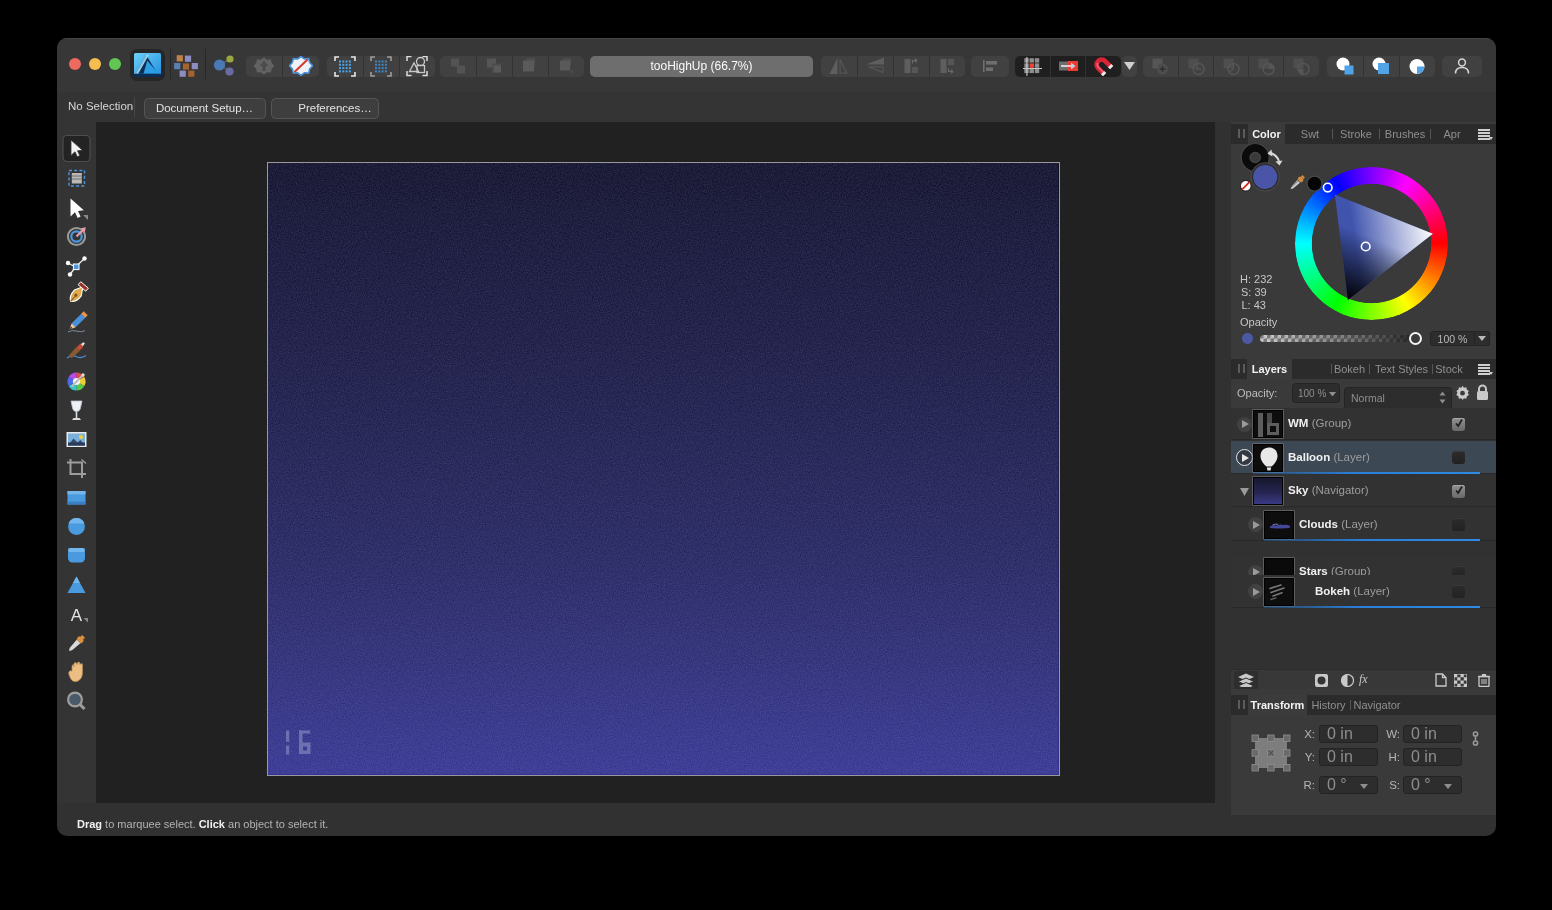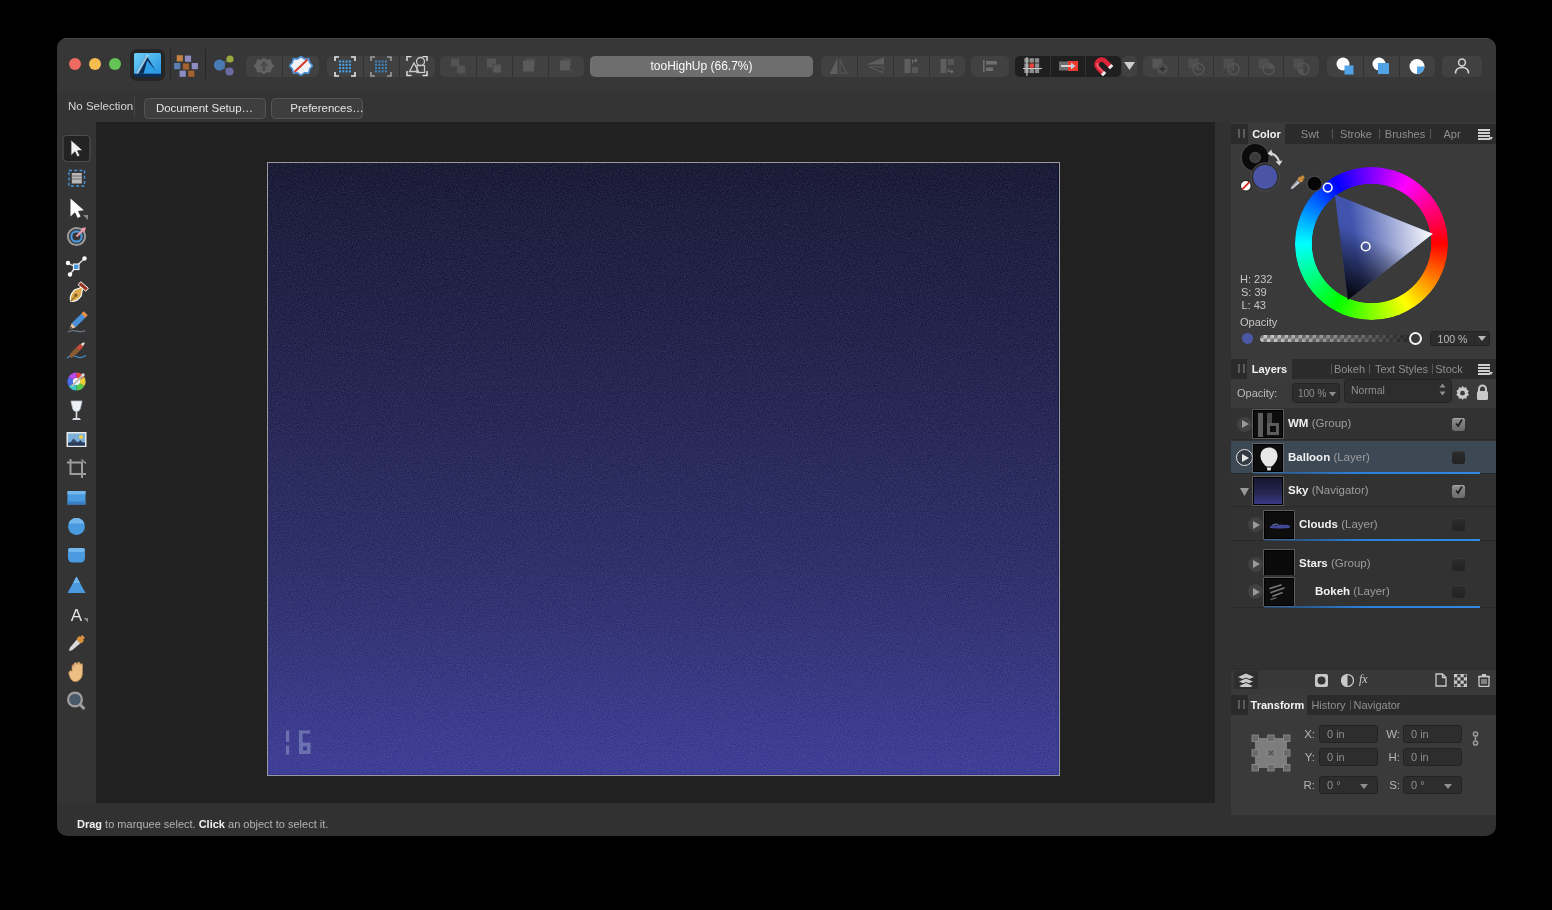--- a/index.html
+++ b/index.html
@@ -42,21 +42,21 @@
     justify-content:center; }
   .tab-off { position:absolute; top:0; height:20px; color:#8f8f8f; font-size:11px;
     display:flex; align-items:center; justify-content:center; }
   .tab-sep { position:absolute; top:5px; width:1px; height:10px; background:#565656; }
   .burger { position:absolute; width:12px; height:11px;
     background:repeating-linear-gradient(180deg,#cfcfcf 0 1.6px,transparent 1.6px 3.1px); }
   .burger::after { content:""; position:absolute; left:11px; top:8px; width:0; height:0;
     border-left:2.5px solid transparent; border-right:2.5px solid transparent; border-top:3.5px solid #cfcfcf; }
   .tf-lbl { position:absolute; font-size:11.5px; color:#b5b5b5; text-align:right; }
   .tf-in { position:absolute; width:59px; height:18px; background:#2d2d2d; border:1px solid #232323;
-    border-radius:3px; color:#8e8e8e; font-size:11px; line-height:16.5px; padding-left:7px; }
+    border-radius:3px; color:#8e8e8e; font-size:16px; line-height:16.5px; padding-left:7px; }
   
   .lrow { position:absolute; left:0; width:265px; background:#323232; border-bottom:1px solid #292929; }
   .lrow .arr { position:absolute; width:15px; height:15px; border-radius:50%; background:#414141; }
   .lrow .arr svg { position:absolute; left:4.5px; top:3.5px; }
   .lthumb { position:absolute; background:#0d0d0d; border:1px solid #000; box-shadow:0 0 0 0.5px #888; width:30px; height:28px; overflow:hidden; }
   .lname { position:absolute; font-size:11.5px; color:#f0f0f0; font-weight:bold; white-space:nowrap; }
   .lname span { font-weight:normal; color:#9d9d9d; }
   .lcheck { position:absolute; left:221px; width:13px; height:13px; border-radius:3px;
     background:linear-gradient(180deg,#2c2c2c,#222); box-shadow:inset 0 1px 0 #3a3a3a; }
   .lcheck.on { background:linear-gradient(180deg,#8f8f8f,#6a6a6a); box-shadow:inset 0 1px 0 #a8a8a8; }
@@ -347,21 +347,21 @@
         <circle cx="10" cy="6.5" r="3.4" fill="none" stroke="#d6d6d6" stroke-width="1.5"></circle>
         <path d="M3.5 17.5 Q3.5 11.5 10 11.5 Q16.5 11.5 16.5 17.5" fill="none" stroke="#d6d6d6" stroke-width="1.5"></path>
           </svg>
         </div>
     </div>
   </div>
   <div id="tb2">
     <div class="lbl">No Selection</div>
     <div class="vsep" style="left:77px; top:5px; height:20px; background:#454545;"></div>
     <div class="cbtn" style="left:86.5px; width:122px;">Document Setup…</div>
-    <div class="cbtn" style="left:214px; width:92px;padding-left:20px;">Preferences…</div>
+    <div class="cbtn" style="left:214px; width:108px;padding-left:20px;">Preferences…</div>
   </div>
   <div id="tools">
     <svg width="39" height="681" viewBox="0 0 39 681">
       <rect x="6" y="13.5" width="27" height="26" rx="4" fill="#232323" stroke="#4e4e4e" stroke-width="1.2"></rect>
       <path d="M14 18 L14 33.5 L18 29.8 L20.3 34.8 L22.8 33.6 L20.5 28.8 L25.5 28.3 Z" fill="#f2f2f2" stroke="#333" stroke-width="0.8"></path>
       <rect x="12" y="48.5" width="15.5" height="15.5" fill="none" stroke="#4a97dd" stroke-width="1.4" stroke-dasharray="3 2.2"></rect>
       <rect x="14.8" y="51" width="10" height="10.5" fill="#b9b9b9"></rect>
       <path d="M14.8 54 h10 M14.8 57 h10" stroke="#707070" stroke-width="1"></path>
       <path d="M13.5 76.5 L13.5 94.5 L18 90.3 L20.7 96 L23.6 94.6 L21 89 L26.8 88.3 Z" fill="#fff"></path>
       <path d="M26 93 L31 93 L31 98 Z" fill="#8a8a8a"></path>
@@ -560,21 +560,21 @@
       <div class="burger" style="left:247px; top:5px;"></div>
     </div>
     <div class="abs" style="left:0; top:257px; width:265px; height:29px; background:#3a3a3a;">
       <div class="abs" style="left:6px; top:8px; font-size:11px; color:#bdbdbd;">Opacity:</div>
       <div class="abs" style="left:61px; top:4px; width:48px; height:20px; background:#2d2d2d; border:1px solid #242424; border-radius:3.5px;">
         <span class="abs" style="left:5px; top:3.5px; font-size:10px; color:#8e8e8e;">100 %</span>
         <svg class="abs" style="right:3px; top:7.5px;" width="7" height="4.5" viewBox="0 0 7 4.5">
             <path d="M0 0 L7 0 L3.5 4.5 Z" fill="#8e8e8e"></path>
           </svg>
       </div>
-      <div class="abs" style="left:113px; top:0; width:108px; height:24px; background:#2d2d2d; border:1px solid #242424; border-radius:3.5px;">
+      <div class="abs" style="left:113px; top:8px; width:108px; height:24px; background:#2d2d2d; border:1px solid #242424; border-radius:3.5px;">
         <span class="abs" style="left:6px; top:3.5px; font-size:10.5px; color:#8e8e8e;">Normal</span>
         <svg class="abs" style="right:5px; top:3px;" width="7" height="13" viewBox="0 0 7 13">
           <path d="M0.5 4.5 L3.5 0.5 L6.5 4.5 Z" fill="#8e8e8e"></path>
             <path d="M0.5 8.5 L3.5 12.5 L6.5 8.5 Z" fill="#8e8e8e"></path>
           </svg>
       </div>
       <svg class="abs" style="left:224px; top:7px;" width="15" height="15" viewBox="0 0 15 15">
         <path d="M7.5 0 L9 2.5 L12 2 L12.7 5 L15 6.3 L13.8 9 L15.3 11.5 L12.7 13 L12 16 L9 15.3 L7.5 17.5 L6 15.3 L3 16 L2.3 13 L-0.3 11.5 L1.2 9 L0 6.3 L2.3 5 L3 2 L6 2.5 Z" fill="#c9c9c9" transform="scale(0.82) translate(1.8,-0.5)"></path>
         <circle cx="7.5" cy="7.2" r="2.4" fill="#3a3a3a"></circle>
       </svg>
@@ -642,21 +642,21 @@
           <svg width="30" height="28" viewBox="0 0 30 28">
             <path d="M5 14.5 q3.5 -2 6.5 -0.8 q3.5 -1.8 7 -0.7 q3.5 -0.7 6.5 0.9 l0 1.8 q-5 1 -10.5 0.7 q-5.5 0.3 -9.5 -0.4 Z" fill="#454da0" opacity="0.95"></path>
             <path d="M7.5 13 q2.8 -1.4 5.5 -0.6" stroke="#8890d0" stroke-width="0.9" fill="none"></path>
           </svg>
         </div>
         <div class="lname" style="left:68px; top:10px;">Clouds <span>(Layer)</span></div>
         <div class="lcheck" style="top:10px;"></div>
         <div class="blue-ln" style="left:33px; top:31px; width:216px;"></div>
       </div>
 
-      <div class="lrow" style="top:140px; height:32px;">
+      <div class="lrow" style="top:148px; height:32px;">
         <div class="arr" style="left:17px; top:8.5px;">
             <svg width="7" height="8" viewBox="0 0 7 8">
               <path d="M0 0 L7 4 L0 8 Z" fill="#9a9a9a"></path>
             </svg>
           </div>
         <div class="lthumb" style="left:33px; top:2px; background:#0a0a0a;"></div>
         <div class="lname" style="left:68px; top:9px;">Stars <span>(Group)</span></div>
         <div class="lcheck" style="top:9.5px;"></div>
       </div>
 

